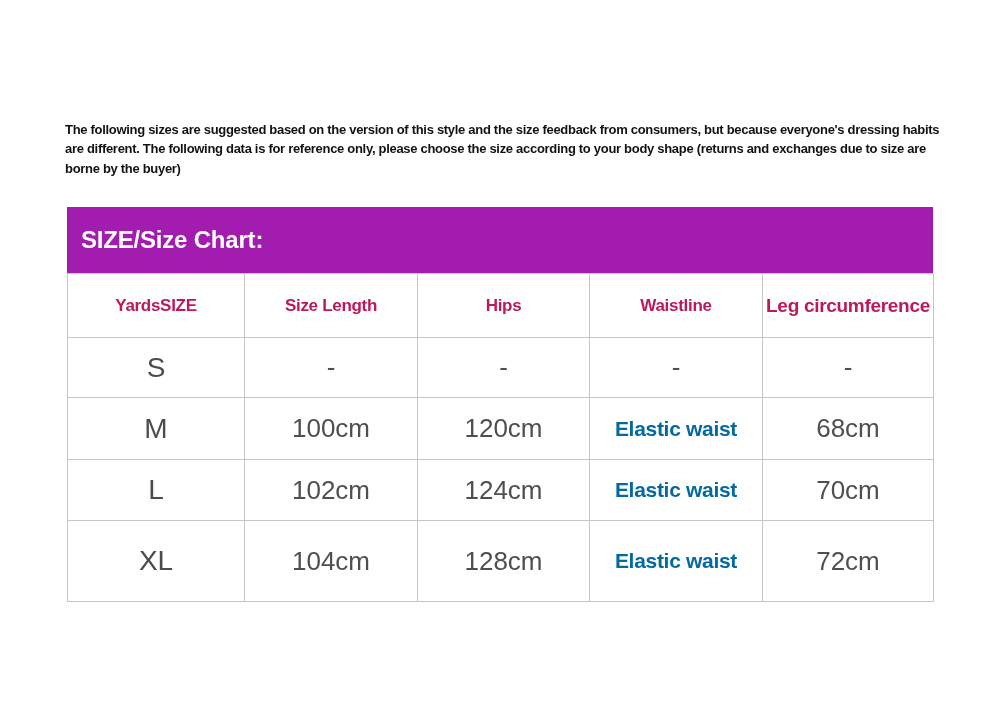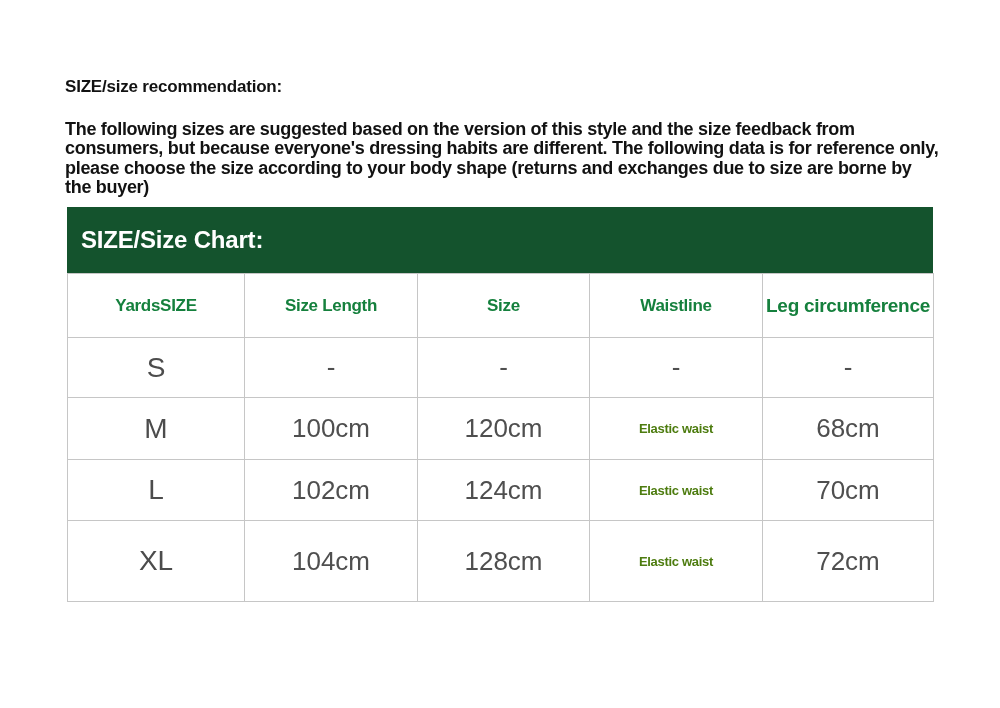--- a/index.html
+++ b/index.html
@@ -6,79 +6,78 @@
   .page {
     position:relative; width:1000px; height:708px; background:#ffffff;
     overflow:hidden; font-family:"Liberation Sans", sans-serif;
   }
   .rec-title {
     position:absolute; left:65px; top:77px; margin:0;
     font-size:17px; font-weight:bold; color:#121212; letter-spacing:-0.2px;
   }
   .rec-body {
     position:absolute; left:65px; top:120px; width:875px; margin:0;
-    font-size:18px; font-weight:bold; color:#121212;
+    font-size:13px; font-weight:bold; color:#121212;
     line-height:19.4px; letter-spacing:-0.3px;
   }
   .banner {
     position:absolute; left:67px; top:207px; width:866px; height:66px;
-    background:#14532d; display:flex; align-items:center;
+    background:#a21caf; display:flex; align-items:center;
   }
   .banner-text {
     color:#ffffff; font-weight:bold; font-size:24px;
     padding-left:14px; letter-spacing:-0.2px;
   }
   .size-table {
     position:absolute; left:67px; top:273px; width:866px;
     border-collapse:collapse; table-layout:fixed; background:#ffffff;
   }
   .size-table th, .size-table td {
     border:1px solid #c6c6c6; text-align:center; vertical-align:middle; padding:0;
   }
   .size-table th {
-    font-size:17px; font-weight:bold; color:#15803d;
+    font-size:17px; font-weight:bold; color:#be185d;
     letter-spacing:-0.3px; height:63px;
   }
   .size-table th.col-leg { font-size:19px; }
   .size-table td.size-cell  { font-size:28px; color:#4c4c4c; }
   .size-table td.value-cell { font-size:26px; color:#4f4f4f; }
   .size-table td.elastic-cell {
-    font-size:13px; font-weight:bold; color:#4d7c0f; letter-spacing:-0.3px;
+    font-size:21px; font-weight:bold; color:#0369a1; letter-spacing:-0.3px;
   }
   tr.row-h60 { height:60px; }
   tr.row-h61 { height:61px; }
   tr.row-h62 { height:62px; }
   tr.row-h63 { height:81px; }
 </style>
 </head>
 <body>
 
 <div class="page">
 
-  <h2 class="rec-title">SIZE/size recommendation:</h2>
 
   <p class="rec-body">The following sizes are suggested based on the version of this style and the size feedback from consumers, but because everyone's dressing habits are different. The following data is for reference only, please choose the size according to your body shape (returns and exchanges due to size are borne by the buyer)</p>
 
   <div class="banner">
     <span class="banner-text">SIZE/Size Chart:</span>
   </div>
 
   <table class="size-table">
     <colgroup>
       <col style="width:177px">
       <col style="width:173px">
       <col style="width:172px">
       <col style="width:173px">
       <col style="width:171px">
     </colgroup>
     <thead>
       <tr>
         <th>YardsSIZE</th>
         <th>Size Length</th>
-        <th>Size</th>
+        <th>Hips</th>
         <th>Waistline</th>
         <th class="col-leg">Leg circumference</th>
       </tr>
     </thead>
     <tbody>
       <tr class="row-h60">
         <td class="size-cell">S</td>
         <td class="value-cell">-</td>
         <td class="value-cell">-</td>
         <td class="value-cell">-</td>

